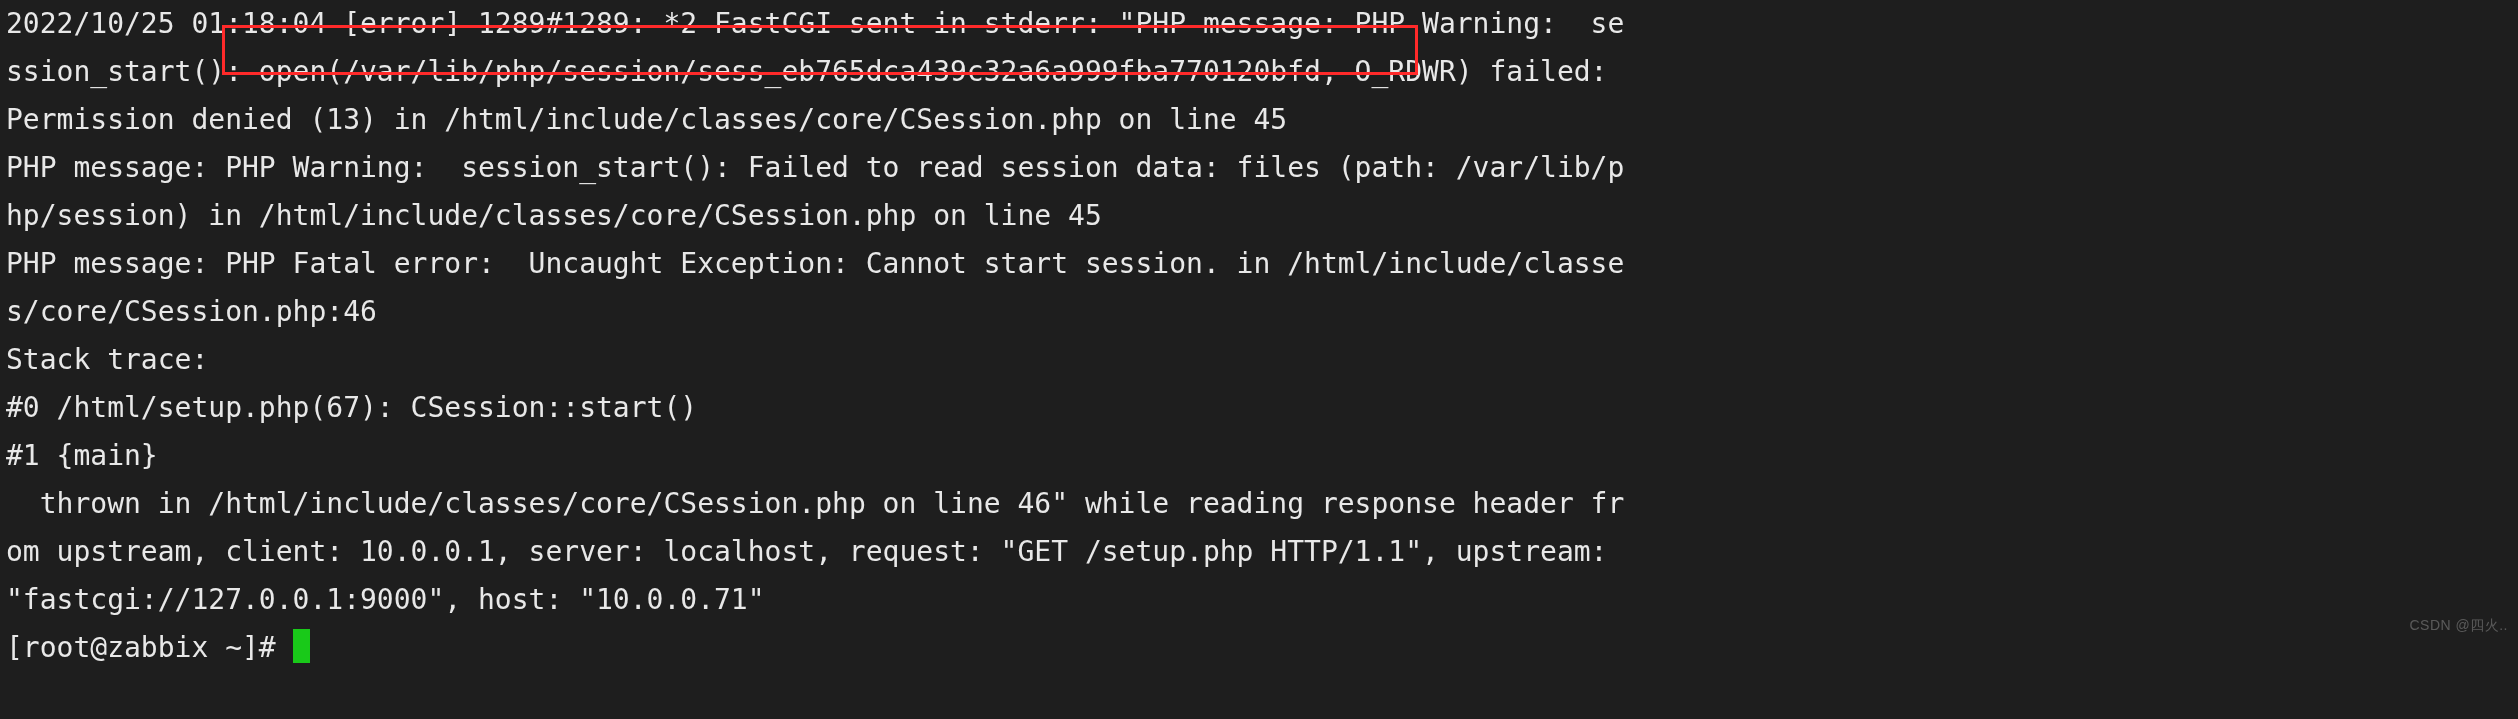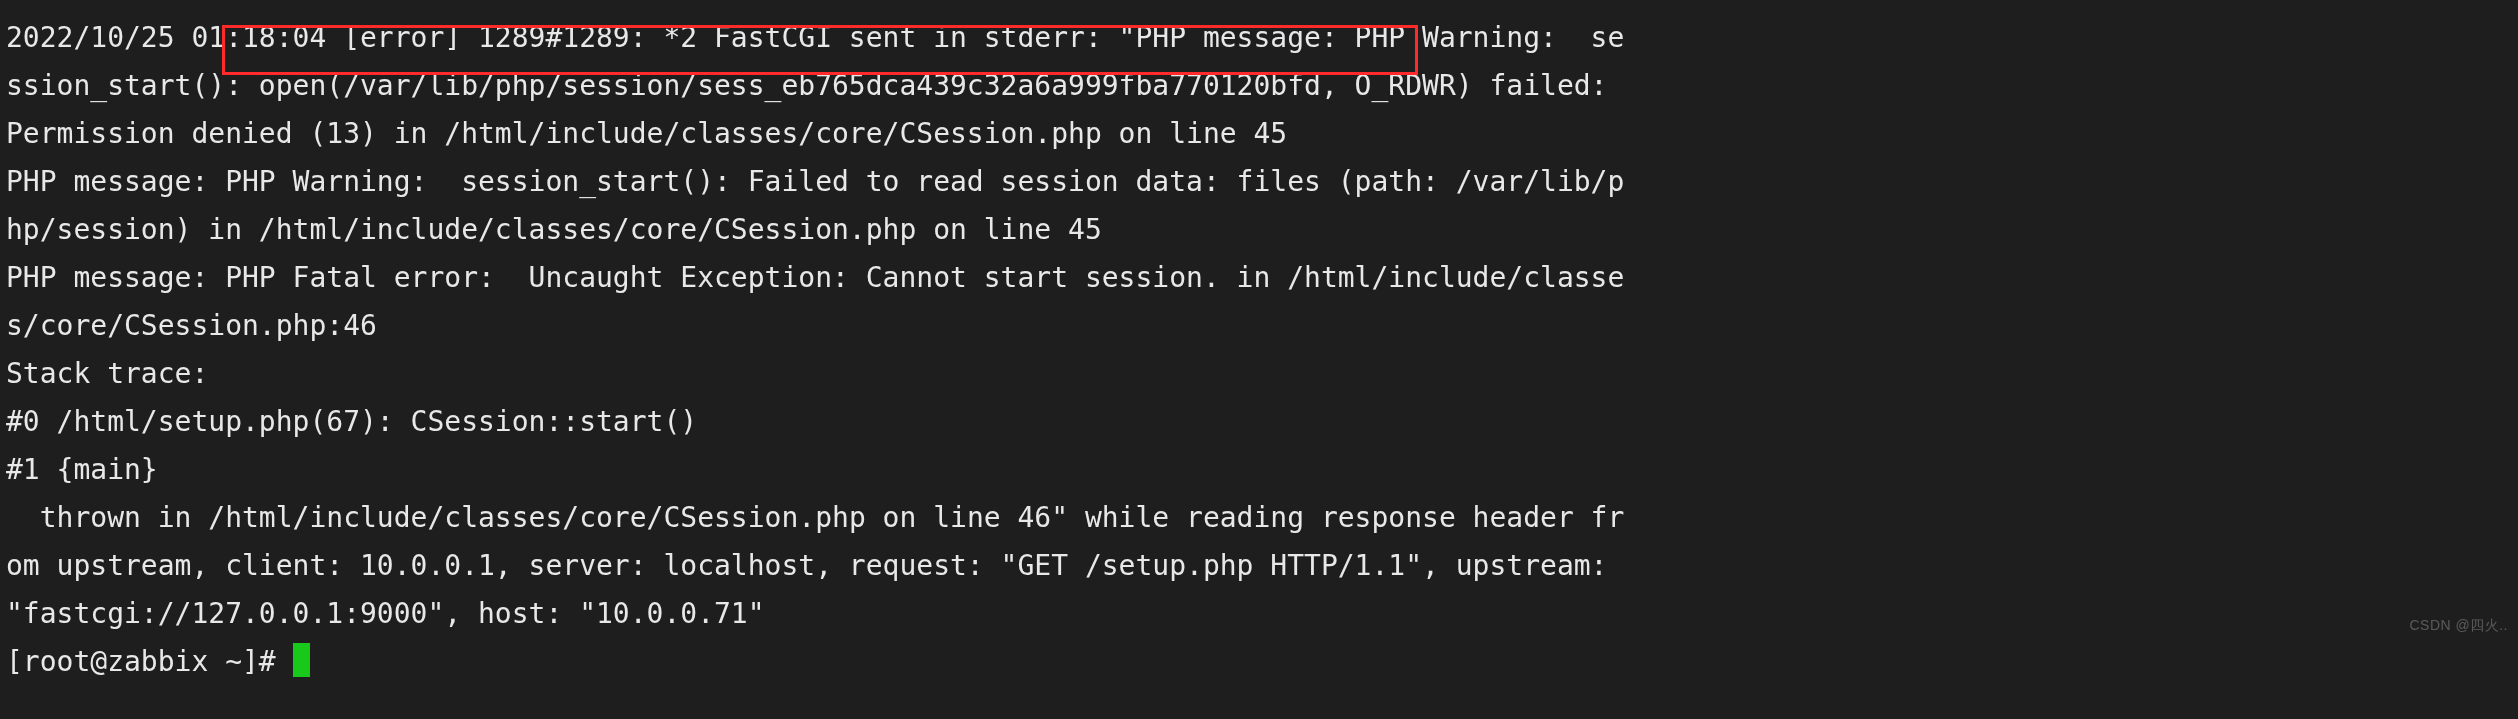--- a/index.html
+++ b/index.html
@@ -12,21 +12,21 @@
   }
   .terminal {
     position: relative;
     background: #1e1e1e;
     color: #e8e8e8;
     font-family: "DejaVu Sans Mono", "Liberation Mono", "Courier New", monospace;
     font-size: 28px;
     line-height: 48px;
     white-space: pre-wrap;
     word-break: break-all;
-    padding: 14px 6px 0 6px;
+    padding: 0 6px 0 6px;
     box-sizing: border-box;
     width: 2518px;
     height: 719px;
   }
   .hl-box {
     position: absolute;
     border: 3px solid #ff2a2a;
     background: transparent;
     box-sizing: border-box;
     pointer-events: none;

